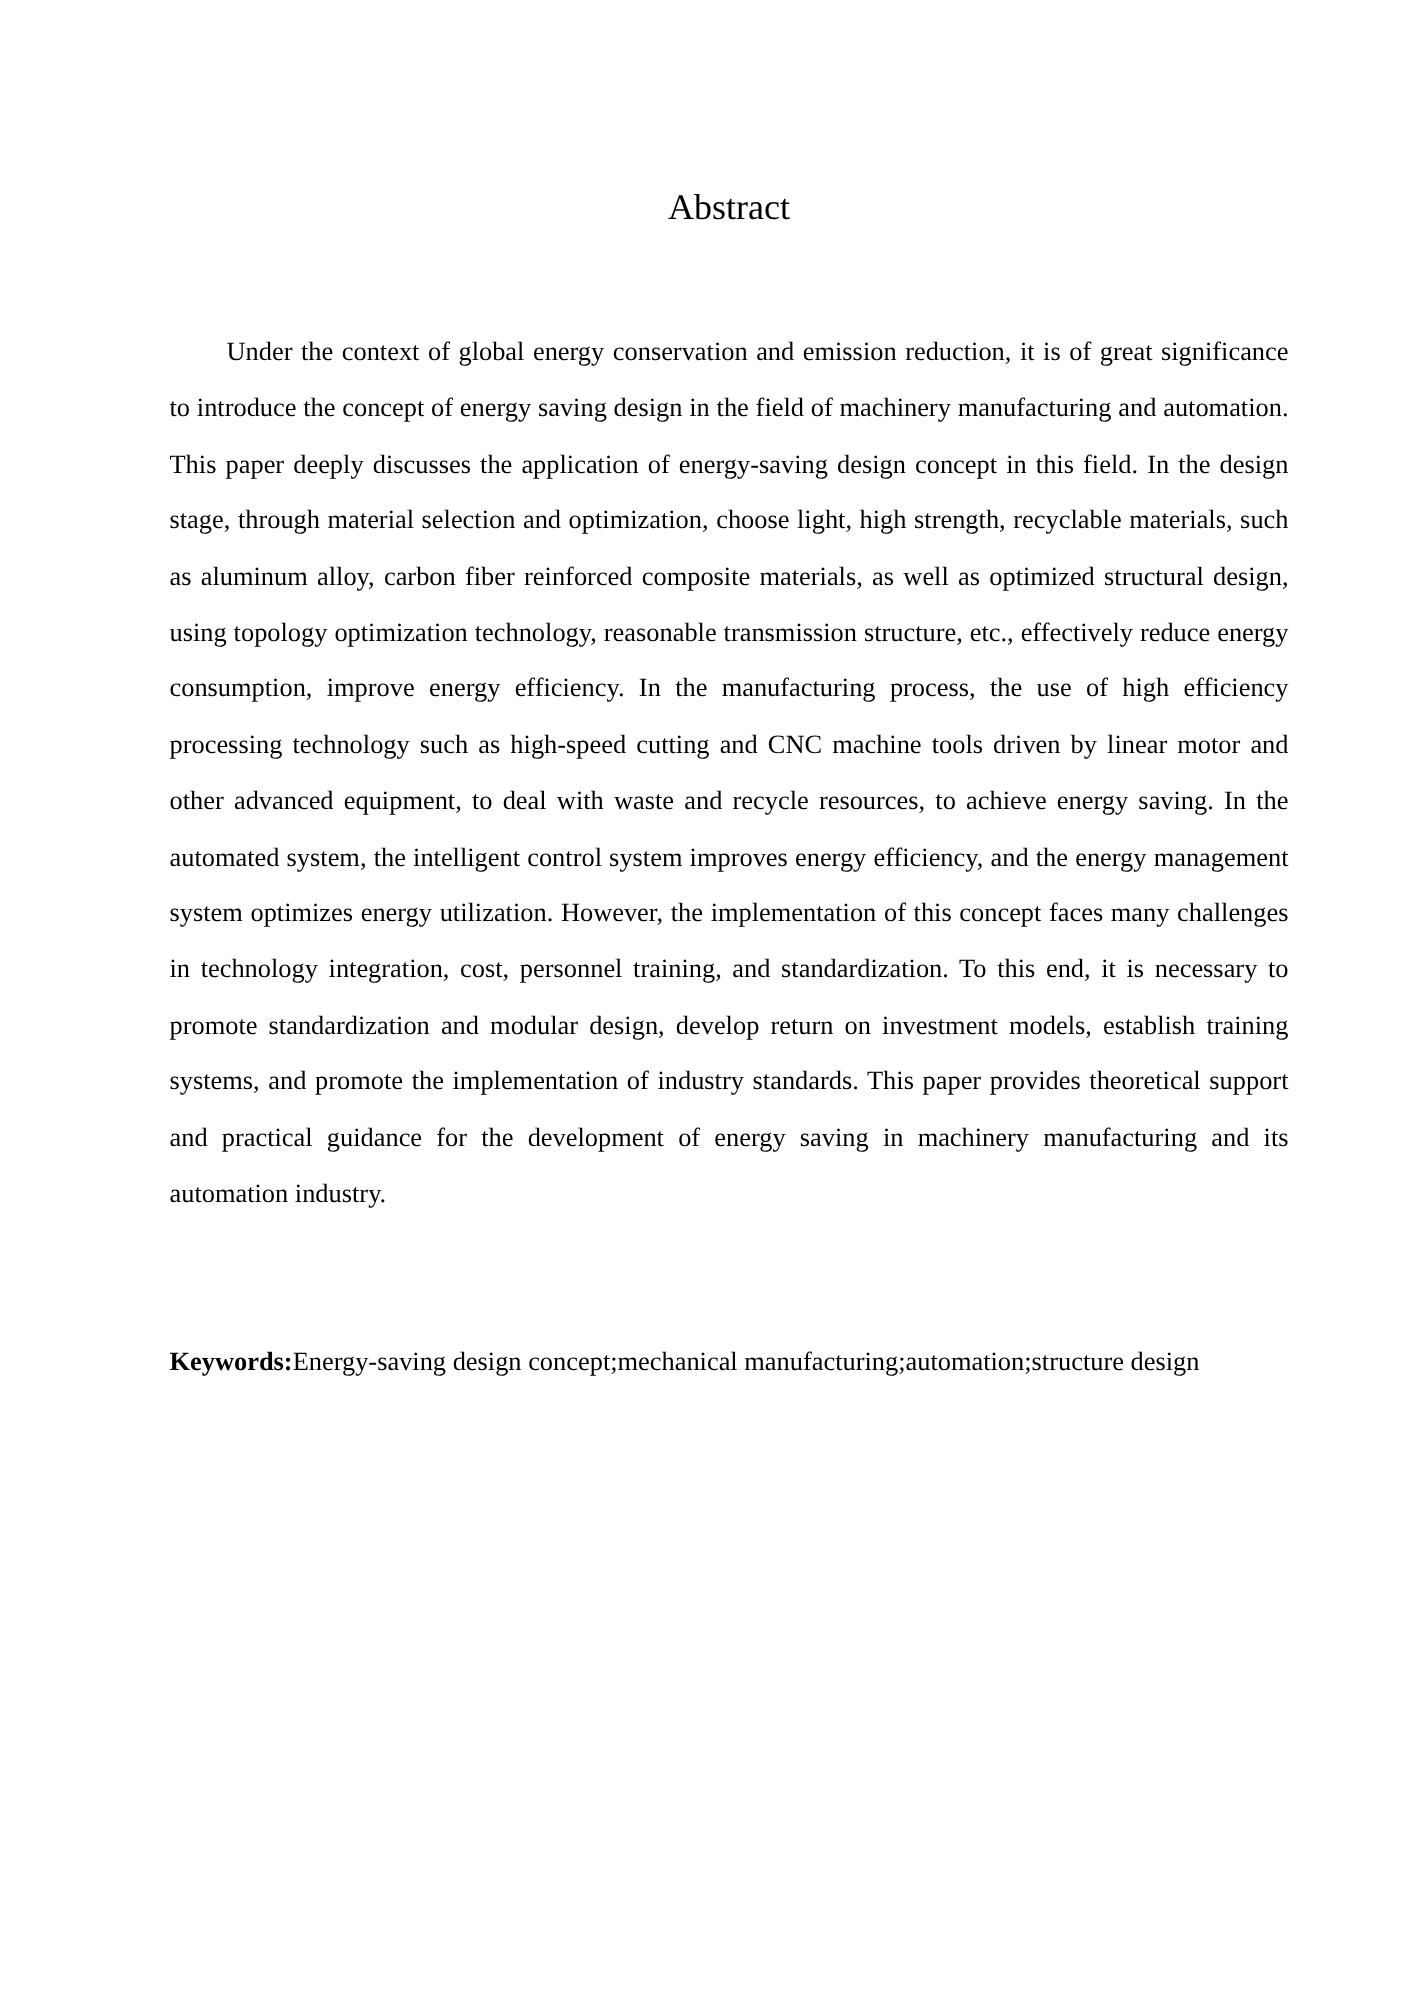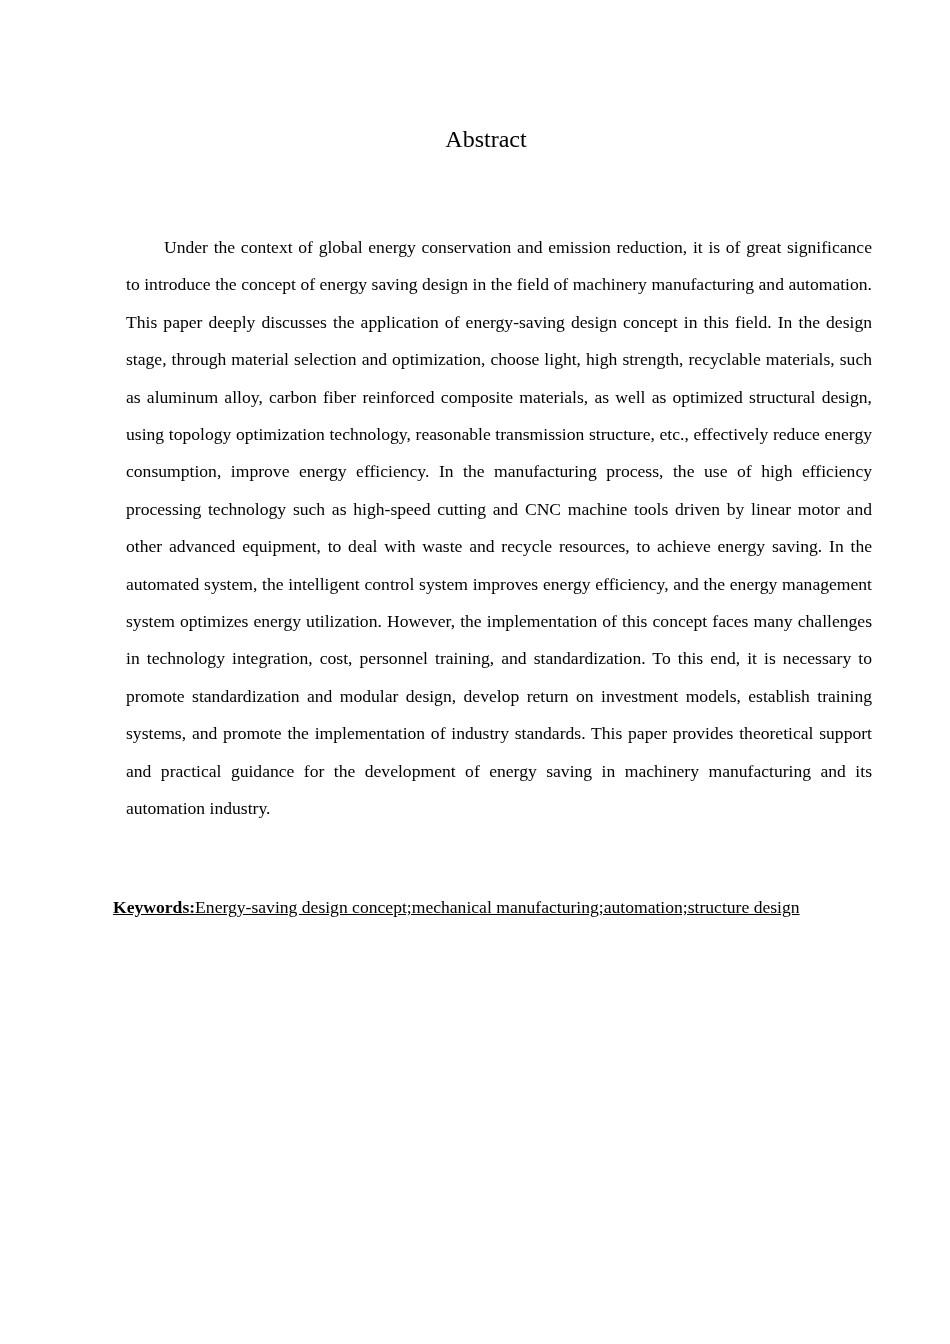--- a/index.html
+++ b/index.html
@@ -32,38 +32,37 @@
       font-size: 24px;
       line-height: 32px;
       font-weight: normal;
       margin: 0;
     }
     .body-text {
       position: absolute;
       left: 113px;
       top: 216px;
       width: 746px;
-      margin: 13px;
+      margin: 0;
       font-size: 17.6px;
       line-height: 37.4px;
       text-align: justify;
       text-indent: 38px;
       word-spacing: 0px;
     }
     .keywords {
       position: absolute;
       left: 113px;
       top: 888px;
       width: 746px;
       margin: 0;
       font-size: 17.6px;
       line-height: 38px;
       text-align: justify;
       text-align-last: left;
-      text-decoration: underline;
     }
     .keywords-label {
       font-weight: bold;
     }
   </style>
 </head>
 <body>
 
 <div class="page">
   <h1 class="title">Abstract</h1>

